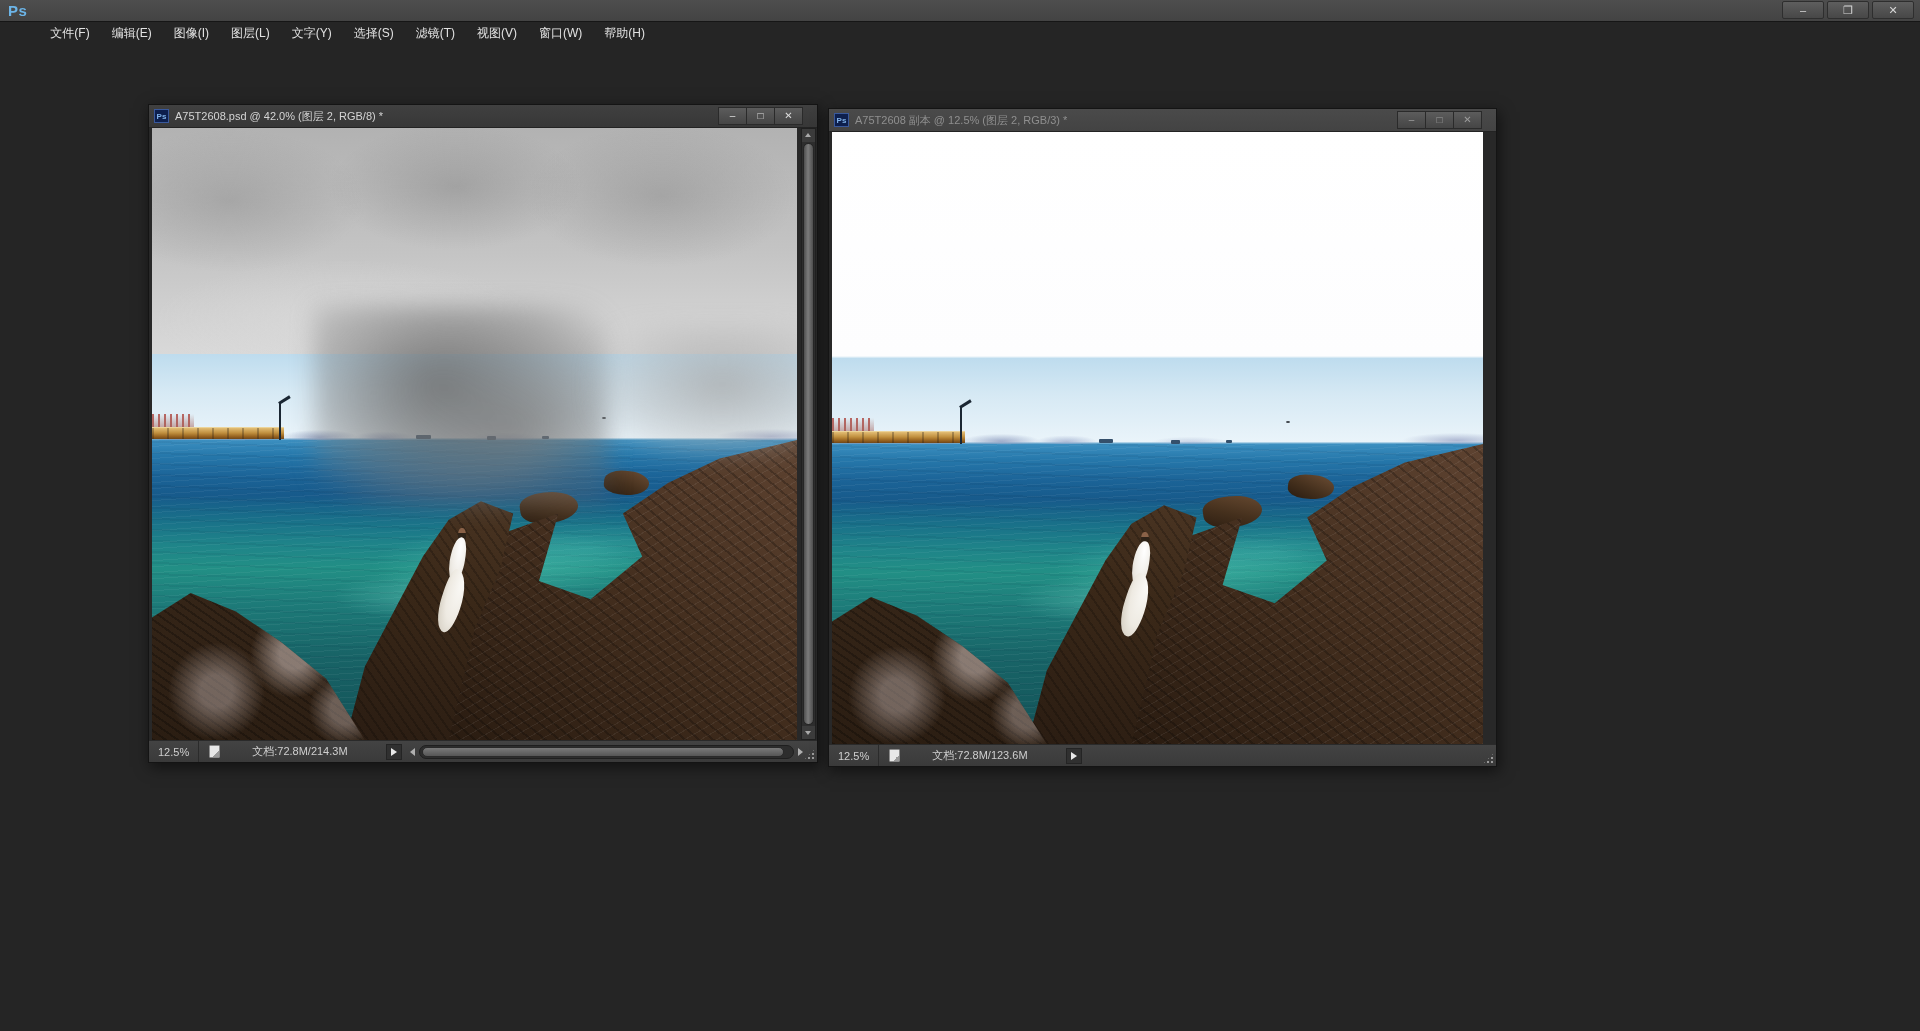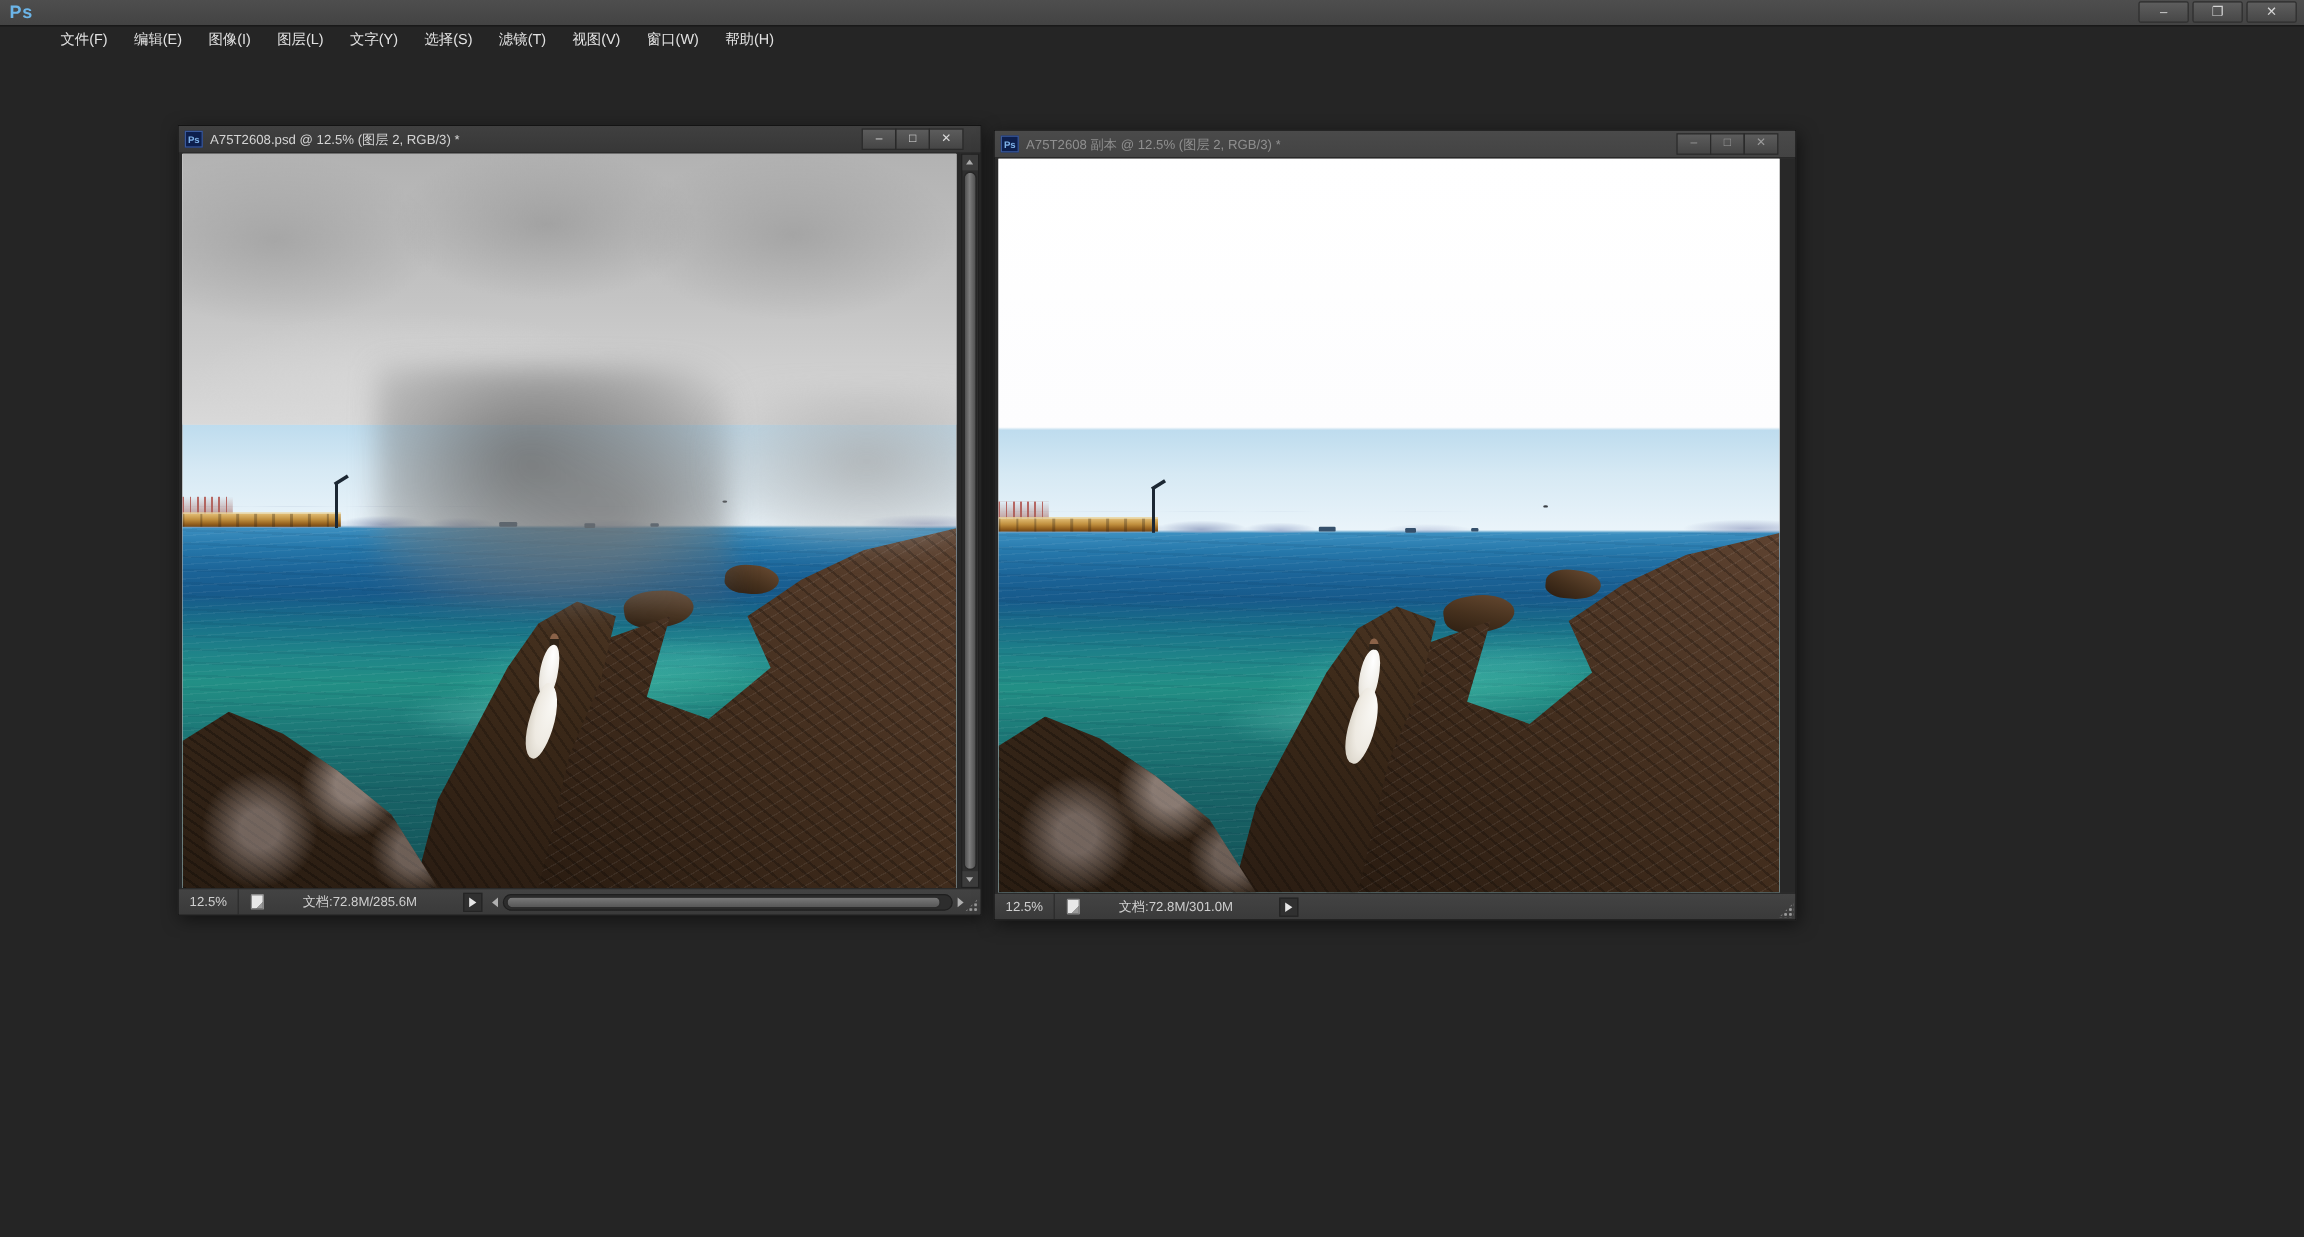--- a/index.html
+++ b/index.html
@@ -195,21 +195,21 @@
       </span>
     <span class="app-btn">
         <i>✕</i>
       </span>
   </span>
 </div>
 
 <div class="doc-window win-left">
   <div class="titlebar">
     <span class="doc-ico">Ps</span>
-    <span class="title">A75T2608.psd @ 12.5% (图层 2, RGB/3) *</span>
+    <span class="title">A75T2608.psd @ 42.0% (图层 2, RGB/8) *</span>
     <span class="tb-btns">
       <span class="tbtn">
           <i>–</i>
         </span>
       <span class="tbtn">
           <i>□</i>
         </span>
       <span class="tbtn">
           <i>✕</i>
         </span>
@@ -243,21 +243,21 @@
     </div>
     <div class="vscroll">
       <span class="vs-arrow vs-up"></span>
       <span class="vs-thumb"></span>
       <span class="vs-arrow vs-down"></span>
     </div>
   </div>
   <div class="statusbar">
     <span class="zoomfield">12.5%</span>
     <span class="status-ico"></span>
-    <span class="docinfo">文档:72.8M/285.6M</span>
+    <span class="docinfo">文档:72.8M/214.3M</span>
     <span class="popup">
         <span class="tri"></span>
       </span>
     <span class="hscroll">
       <span class="hs-arrow hs-left"></span>
       <span class="hs-track">
         <span class="hs-thumb"></span>
       </span>
       <span class="hs-arrow hs-right"></span>
     </span>
@@ -301,20 +301,20 @@
       <div class="rock rock-left"></div>
       <div class="bride">
         <div class="dress"></div>
         <div class="train"></div>
       </div>
     </div>
   </div>
   <div class="statusbar">
     <span class="zoomfield">12.5%</span>
     <span class="status-ico"></span>
-    <span class="docinfo">文档:72.8M/301.0M</span>
+    <span class="docinfo">文档:72.8M/123.6M</span>
     <span class="popup">
         <span class="tri"></span>
       </span>
     <span class="statusbar-spacer"></span>
     <span class="grip"></span>
   </div>
 </div>
 
 </body></html>

